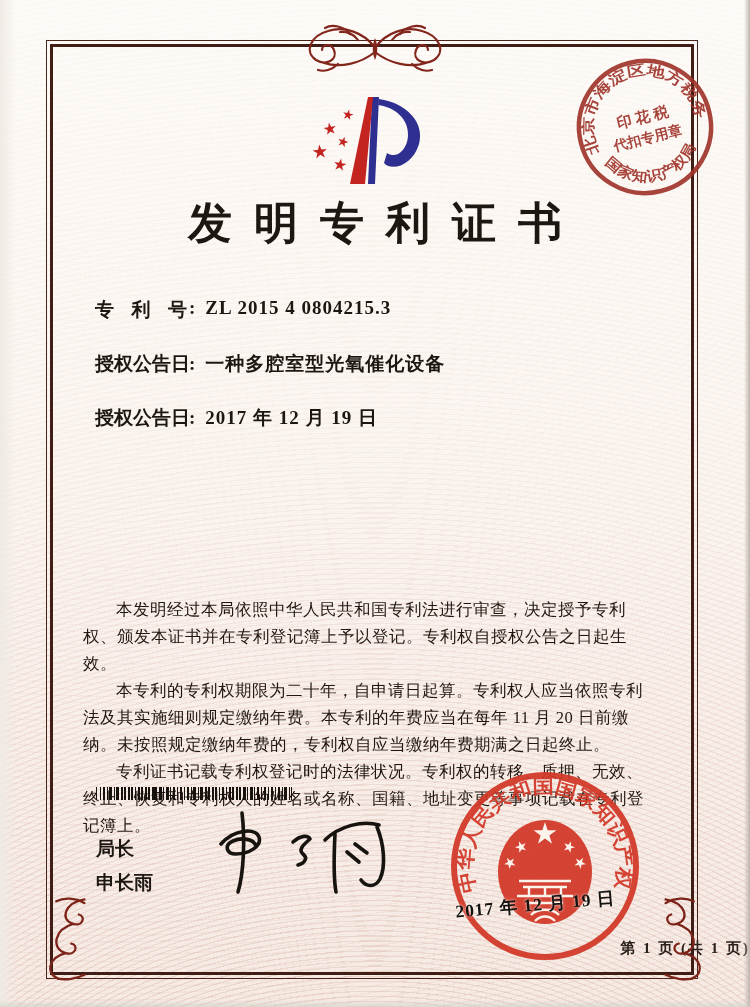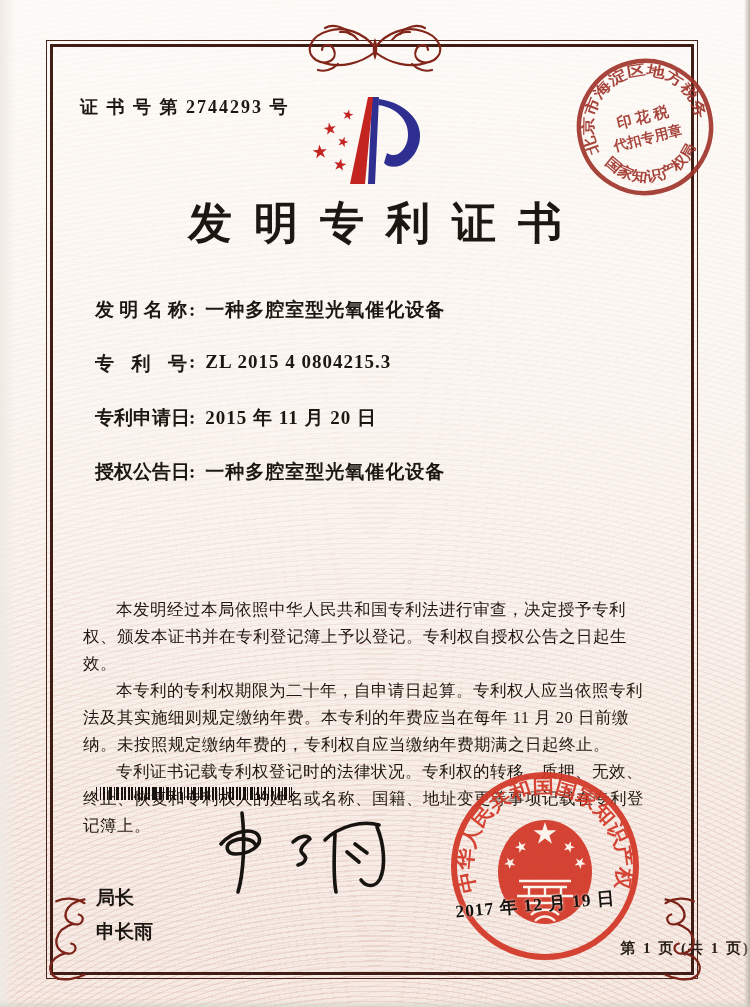--- a/index.html
+++ b/index.html
@@ -66,21 +66,21 @@
   }
   .body-paragraphs p { text-indent:2em; }
 
   .barcode {
     position:absolute; left:96px; top:787px; width:196px; height:13px;
     background:
       repeating-linear-gradient(90deg,#17120e 0 1.5px,rgba(0,0,0,0) 1.5px 3.5px),
       repeating-linear-gradient(90deg,#17120e 0 1px,rgba(0,0,0,0) 1px 6.5px);
   }
 
-  .director-block { position:absolute; left:96px; top:881px; font-size:19px; font-weight:bold; line-height:34px; }
+  .director-block { position:absolute; left:96px; top:832px; font-size:19px; font-weight:bold; line-height:34px; }
   .signature { position:absolute; left:205px; top:800px; width:210px; height:102px; }
 
   .seal { position:absolute; left:447px; top:768px; width:196px; height:196px; opacity:.93; }
   .issue-date {
     position:absolute; left:455px; top:890px; width:220px;
     font-size:17.5px; font-weight:bold; letter-spacing:1px;
     transform:rotate(-5deg); color:#15120f;
     text-shadow:0 0 3px rgba(255,250,245,.9);
     z-index:6;
   }
@@ -134,42 +134,40 @@
   <svg class="corner-flourish right" viewBox="0 0 70 92">
     <g fill="none" stroke="#7c241a" stroke-width="2.4" stroke-linecap="round">
       <path d="M62 4 C40 8 36 26 50 30 C60 33 64 22 56 20"></path>
       <path d="M50 30 C30 36 26 56 42 61 C53 64 56 52 48 51"></path>
       <path d="M42 61 C24 66 20 82 34 88"></path>
       <path d="M62 8 C52 2 40 2 32 6"></path>
       <path d="M34 88 C42 90 54 88 62 84"></path>
     </g>
   </svg>
 
-  <div class="cert-number">证 书 号 第 2744293 号</div>
 
   <svg class="logo" viewBox="0 0 150 100">
     <polygon points="77,8 73,95 80,95 84,8" fill="#2f2f91"></polygon>
     <path d="M84 10 C112 14 130 34 124 55 C118 76 97 83 89 74 L92 64 C101 70 112 62 113 47 C114 30 100 18 83 16 Z" fill="#2f2f91"></path>
     <polygon points="73,8 55,95 70,95 78,8" fill="#c42420"></polygon>
     <g fill="#c42420">
       <use href="#star5" transform="translate(53,26) scale(5.5) rotate(12)"></use>
       <use href="#star5" transform="translate(35,40) scale(6.5) rotate(-10)"></use>
       <use href="#star5" transform="translate(48,53) scale(5.5) rotate(18)"></use>
       <use href="#star5" transform="translate(25,63) scale(7.5) rotate(-6)"></use>
       <use href="#star5" transform="translate(45,76) scale(6.5) rotate(10)"></use>
     </g>
   </svg>
 
   <div class="title">发明专利证书</div>
 
   <div class="fields">
-      <div class="field-row"><span class="field-label">发明名称</span><span class="field-colon">:</span><span class="field-value">一种多腔室型光氧催化设备</span></div>
       <div class="field-row"><span class="field-label">专利号</span><span class="field-colon">:</span><span class="field-value">ZL 2015 4 0804215.3</span></div>
-      <div class="field-row"><span class="field-label">专利申请日</span><span class="field-colon">:</span><span class="field-value">2015 年 11 月 20 日</span></div>
       <div class="field-row"><span class="field-label">授权公告日</span><span class="field-colon">:</span><span class="field-value">一种多腔室型光氧催化设备</span></div>
+      <div class="field-row"><span class="field-label">授权公告日</span><span class="field-colon">:</span><span class="field-value">2017 年 12 月 19 日</span></div>
     </div>
 
   <div class="body-paragraphs">
       <p>本发明经过本局依照中华人民共和国专利法进行审查，决定授予专利权、颁发本证书并在专利登记簿上予以登记。专利权自授权公告之日起生效。</p>
       <p>本专利的专利权期限为二十年，自申请日起算。专利权人应当依照专利法及其实施细则规定缴纳年费。本专利的年费应当在每年 11 月 20 日前缴纳。未按照规定缴纳年费的，专利权自应当缴纳年费期满之日起终止。</p>
       <p>专利证书记载专利权登记时的法律状况。专利权的转移、质押、无效、终止、恢复和专利权人的姓名或名称、国籍、地址变更等事项记载在专利登记簿上。</p>
     </div>
 
   <div class="barcode"></div>
 

